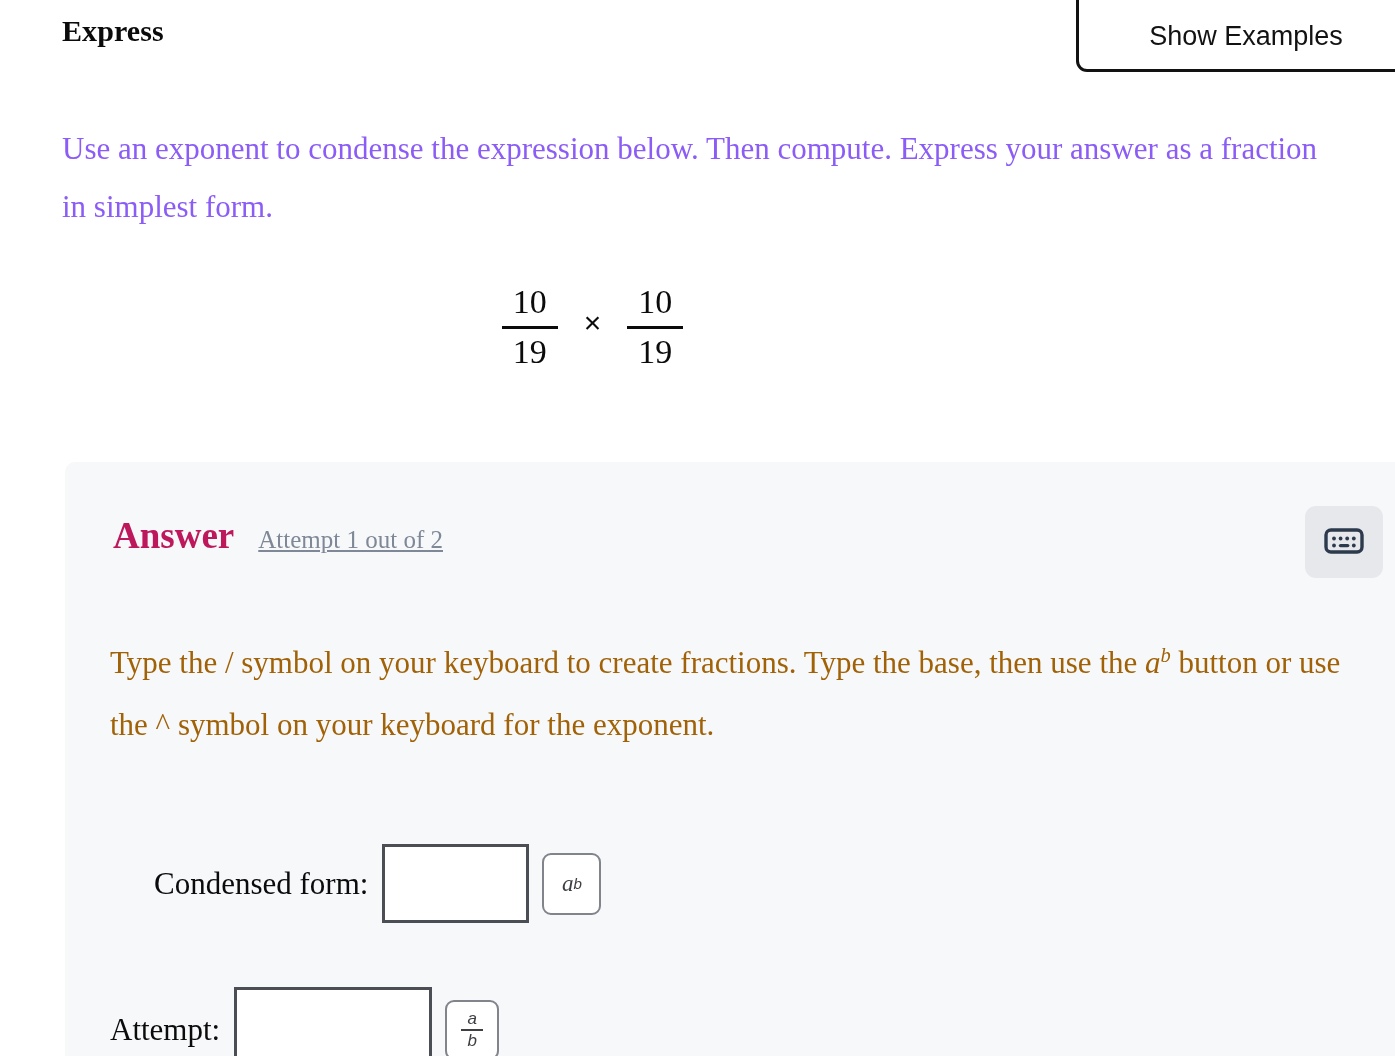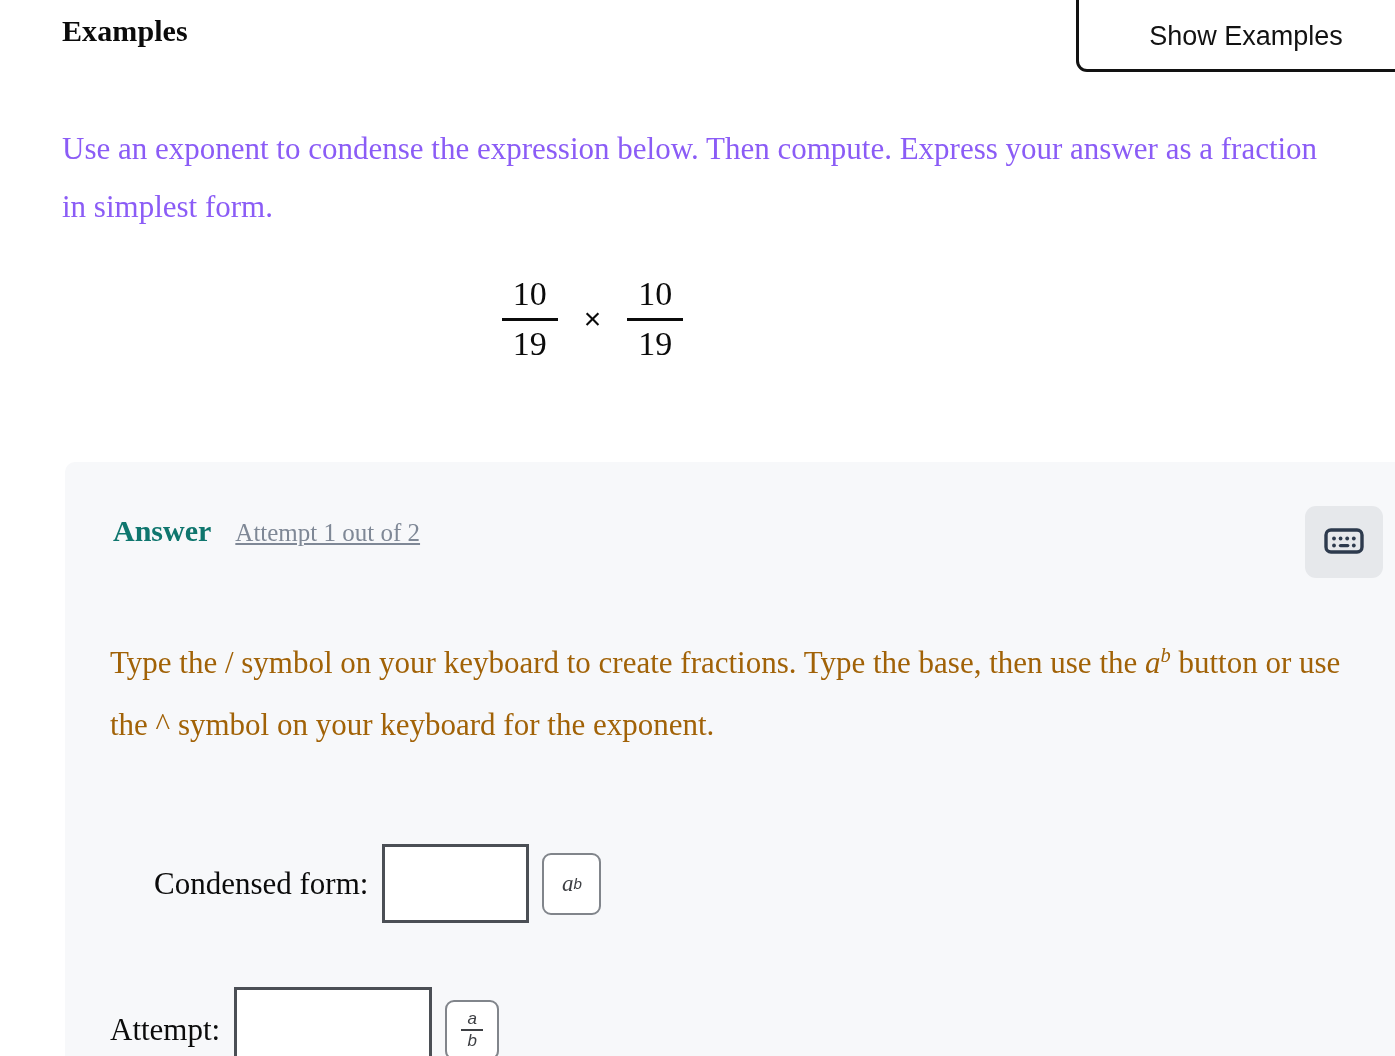--- a/index.html
+++ b/index.html
@@ -83,20 +83,21 @@
   }
   .frac {
     display: inline-flex;
     flex-direction: column;
     align-items: center;
     line-height: 1.08;
     margin: 0 2px;
   }
   .frac .num {
     padding: 0 6px 2px 6px;
+    margin-top: 8px;
   }
   .frac .bar {
     width: 100%;
     min-width: 56px;
     height: 3px;
     background: #0b0b0b;
     margin: 3px 0;
   }
   .frac .den {
     padding: 2px 6px 0 6px;
@@ -120,23 +121,23 @@
     border-top-right-radius: 10px;
   }
   #answer-header {
     position: absolute;
     left: 48px;
     top: 52px;
     display: flex;
     align-items: baseline;
   }
   #answer-label {
-    font-size: 30px;
+    font-size: 37px;
     font-weight: bold;
-    color: #0f766e;
+    color: #be185d;
   }
   #attempt-label {
     margin-left: 24px;
     font-size: 25px;
     color: #7f8896;
     text-decoration: underline;
   }
   #keyboard-button {
     position: absolute;
     left: 1240px;
@@ -242,21 +243,21 @@
     width: 22px;
     height: 2px;
     background: #3d3f43;
     margin: 1px 0;
   }
 </style>
 </head>
 <body>
 
 <div id="header">
-  <div id="question-title">Examples</div>
+  <div id="question-title">Express</div>
 
   <div id="show-examples-button">
     <div id="show-examples-label">Show Examples</div>
   </div>
 </div>
 
 <div id="question-text">Use an exponent to condense the expression below. Then compute. Express your answer as a fraction in simplest form.</div>
 
 <div id="expression">
   <span class="frac">

